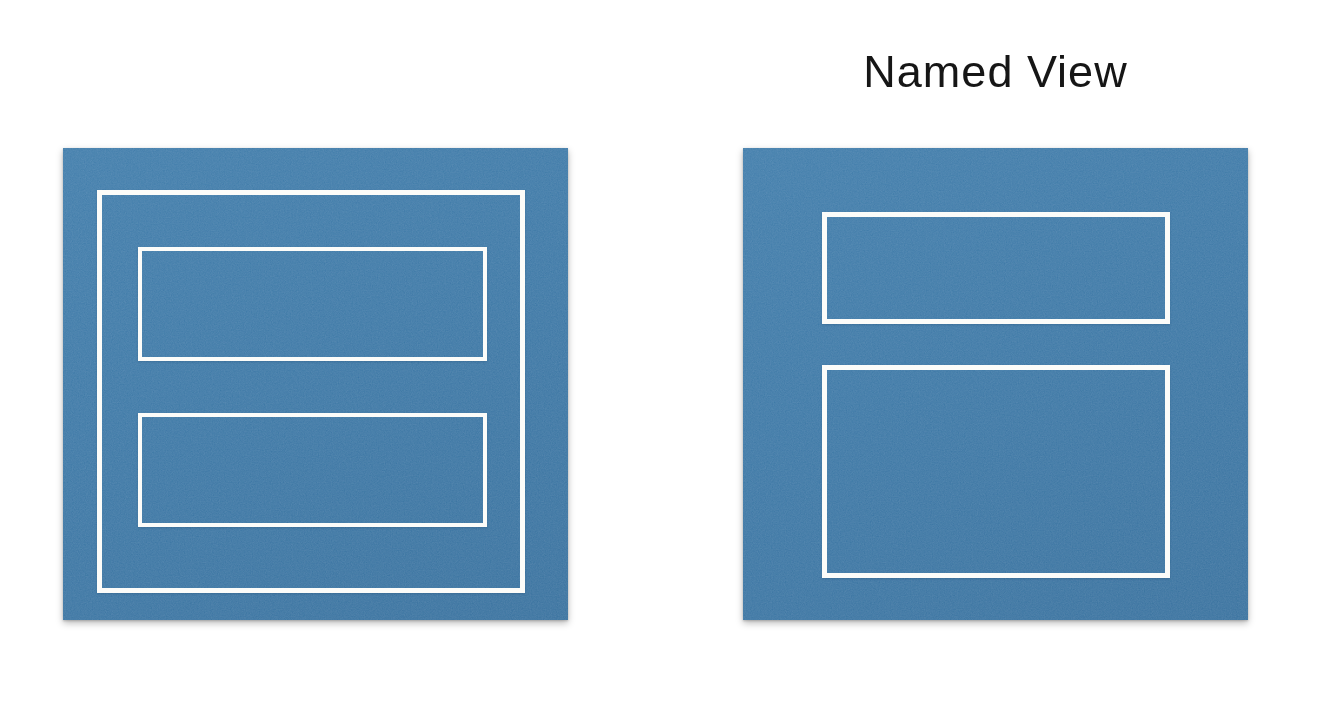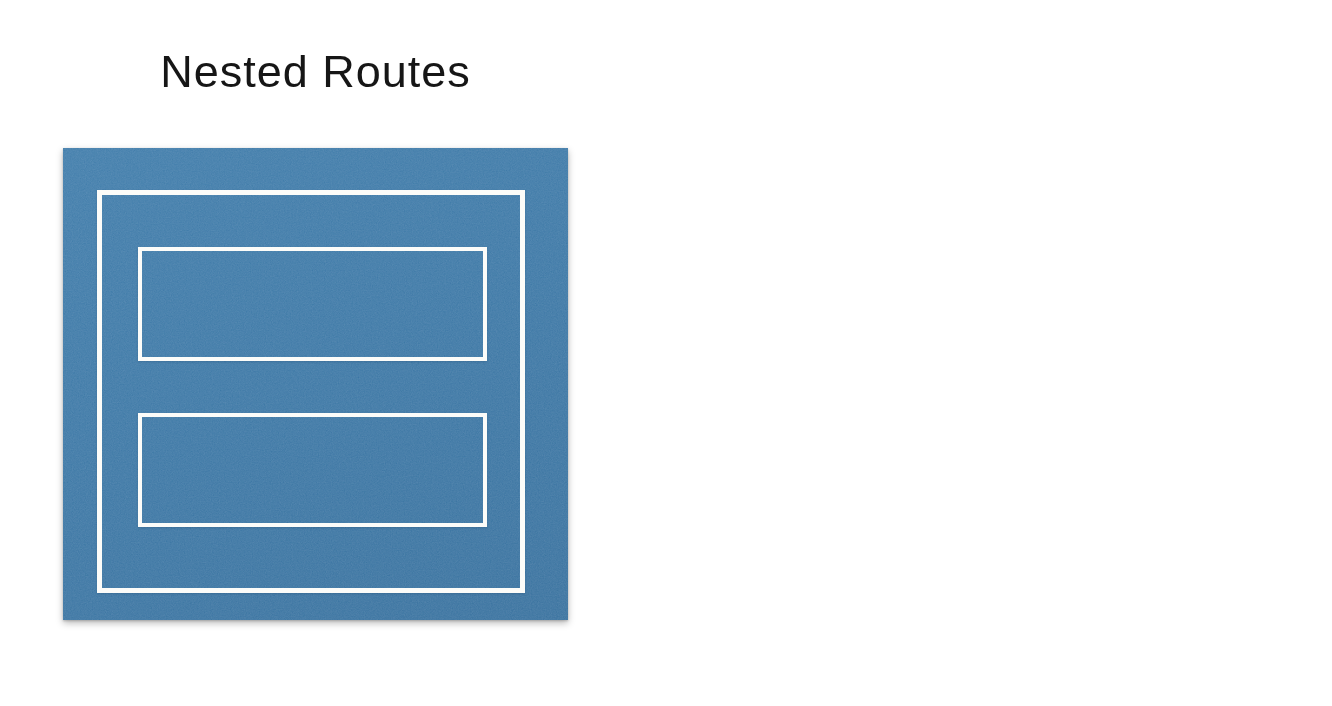--- a/index.html
+++ b/index.html
@@ -125,29 +125,41 @@
       <feComponentTransfer>
           <feFuncA type="linear" slope="0.12" intercept="0"></feFuncA>
         </feComponentTransfer>
     </filter>
   </defs>
 </svg>
 
 <div class="canvas">
 
   <section class="figure left">
-    <h2 class="fig-title">Nested Routes</h2>
 
     <div class="panel">
       <svg class="texture" xmlns="http://www.w3.org/2000/svg">
         <rect width="100%" height="100%" filter="url(#grainLight)"></rect>
         <rect width="100%" height="100%" filter="url(#grainDark)"></rect>
       </svg>
 
       <div class="outline-box outer-view">
         <div class="outline-box nested-view-top"></div>
         <div class="outline-box nested-view-bottom"></div>
       </div>
     </div>
   </section>
 
+  <section class="figure right">
+    <h2 class="fig-title">Named View</h2>
+
+    <div class="panel">
+      <svg class="texture" xmlns="http://www.w3.org/2000/svg">
+        <rect width="100%" height="100%" filter="url(#grainLight)"></rect>
+        <rect width="100%" height="100%" filter="url(#grainDark)"></rect>
+      </svg>
+
+      <div class="outline-box named-view-top"></div>
+      <div class="outline-box named-view-bottom"></div>
+    </div>
+  </section>
 
 </div>
 
 </body></html>

